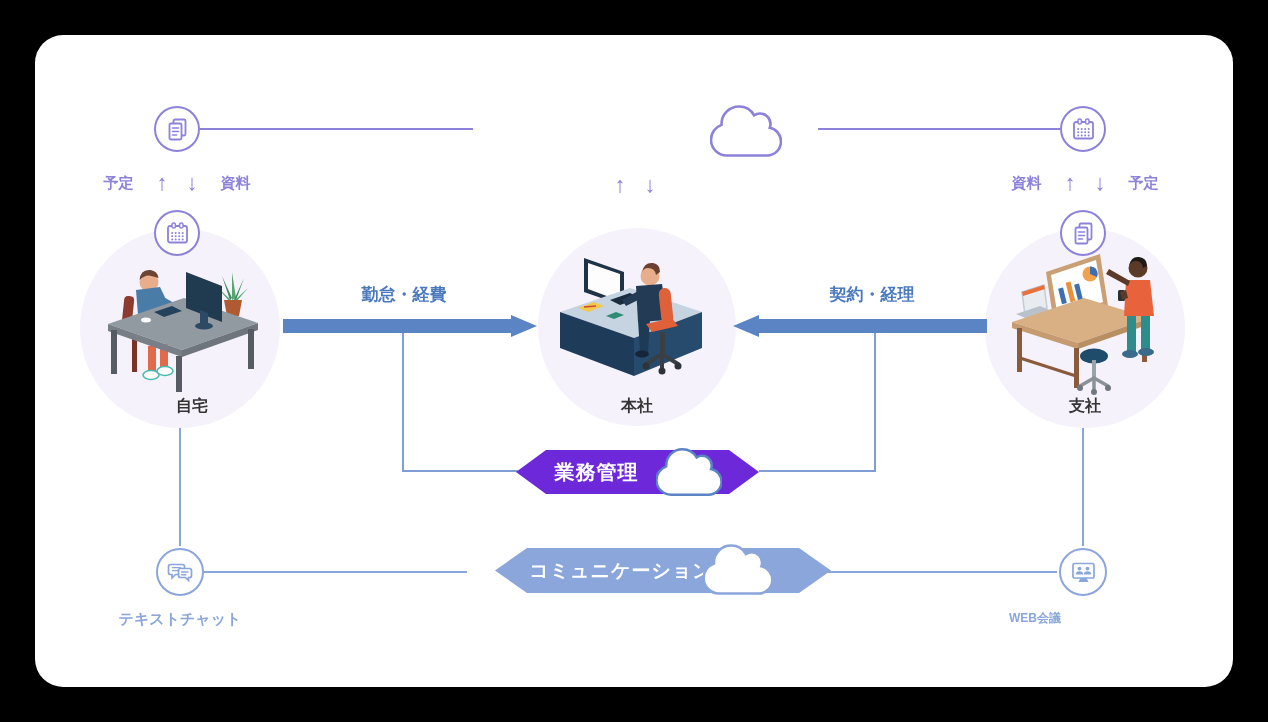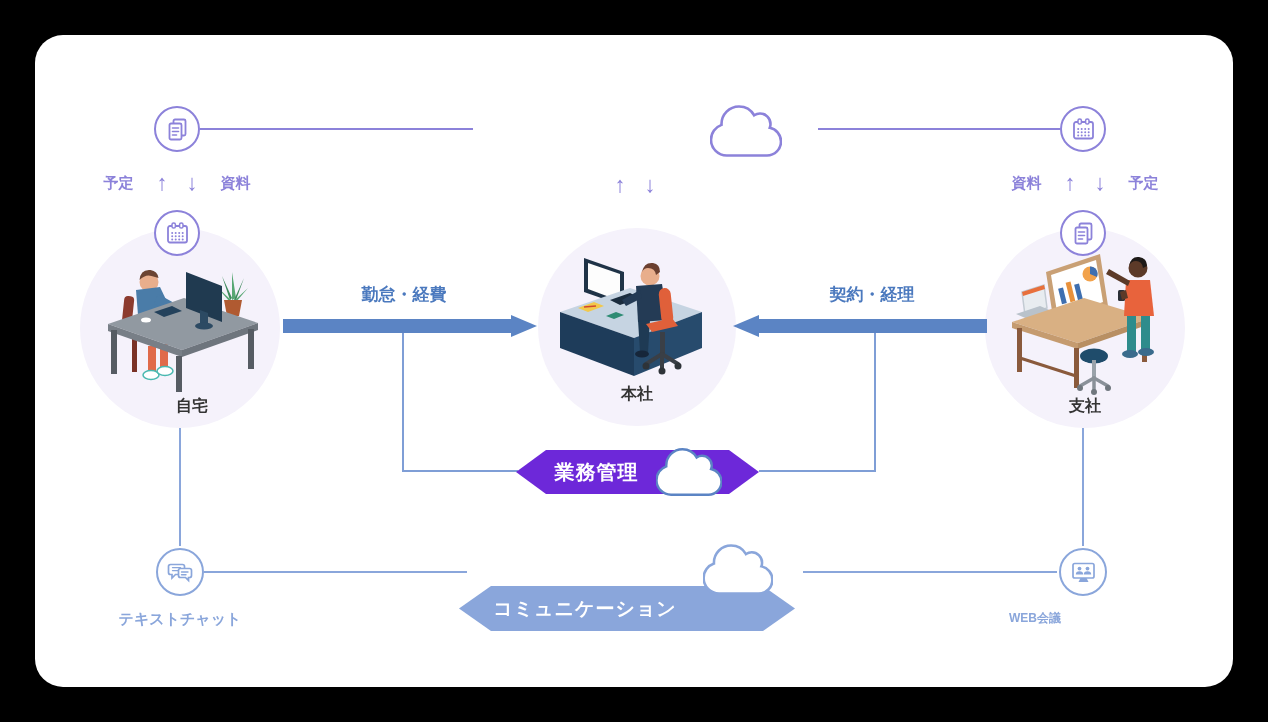--- a/index.html
+++ b/index.html
@@ -16,22 +16,22 @@
   .line{position:absolute;background:#8C82DA;}
   .line.blue-light{background:#8AA6DB;}
   .line.blue-mid{background:#7F9ED6;}
 
   
   .banner{position:absolute;display:flex;align-items:center;justify-content:center;color:#fff;font-weight:bold;letter-spacing:1px;z-index:4;}
   .banner-top{left:473px;top:112px;width:345px;height:45px;background:#8C82DA;font-size:20px;padding-right:110px;
     clip-path:polygon(0 50%,33px 0,calc(100% - 33px) 0,100% 50%,calc(100% - 33px) 100%,33px 100%);}
   .banner-mid{left:516px;top:450px;width:243px;height:44px;background:#6d28d9;font-size:20px;padding-right:82px;
     clip-path:polygon(0 50%,30px 0,calc(100% - 30px) 0,100% 50%,calc(100% - 30px) 100%,30px 100%);}
-  .banner-bottom{left:459px;top:548px;width:336px;height:45px;background:#8AA6DB;font-size:19px;padding-right:84px;
-    clip-path:polygon(0 50%,32px 0,calc(100% - 32px) 0,100% 50%,calc(100% - 32px) 100%,32px 100%);margin-top:38px;}
+  .banner-bottom{left:495px;top:548px;width:336px;height:45px;background:#8AA6DB;font-size:19px;padding-right:84px;
+    clip-path:polygon(0 50%,32px 0,calc(100% - 32px) 0,100% 50%,calc(100% - 32px) 100%,32px 100%);}
   .cloud{position:absolute;z-index:6;}
 
   
   .exchange{position:absolute;display:flex;align-items:center;justify-content:center;gap:23px;color:#8C82DA;font-weight:bold;font-size:15px;z-index:5;}
   .exchange .arrow{font-size:22px;font-weight:normal;line-height:1;}
   .exchange .arrow.dn{margin-left:-4px;}
 
   
   .node-circle{position:absolute;border-radius:50%;background:#F5F2FB;z-index:1;}
   .node-label{position:absolute;text-align:center;font-size:16px;font-weight:bold;color:#333;z-index:3;}
@@ -226,21 +226,21 @@
       <g stroke="#3A3F46" stroke-width="4" stroke-linecap="round">
         <line x1="112" y1="110" x2="96" y2="120"></line>
         <line x1="112" y1="110" x2="128" y2="120"></line>
         <line x1="112" y1="110" x2="112" y2="124"></line>
       </g>
       <circle cx="96" cy="122" r="3.5" fill="#2E3338"></circle>
       <circle cx="128" cy="122" r="3.5" fill="#2E3338"></circle>
       <circle cx="112" cy="127" r="3.5" fill="#2E3338"></circle>
     </g>
   </svg>
-  <div class="node-label" style="left:538px;top:384px;width:198px;">本社</div>
+  <div class="node-label" style="left:538px;top:396px;width:198px;">本社</div>
 
   <svg class="illustration" style="left:1000px;top:240px;" width="176" height="158" viewBox="0 0 176 158">
     <g>
       <polygon points="46,32 100,14 108,66 54,84" fill="#C9A075"></polygon>
       <polygon points="51,35 96,20 103,62 58,78" fill="#FFFFFF"></polygon>
       <rect x="60" y="48" width="5" height="16" fill="#3E6FB0" transform="rotate(-14 62 56)"></rect>
       <rect x="68" y="42" width="5" height="20" fill="#E8913C" transform="rotate(-14 70 52)"></rect>
       <rect x="76" y="44" width="5" height="16" fill="#3E6FB0" transform="rotate(-14 78 52)"></rect>
       <circle cx="90" cy="34" r="7.5" fill="#F2A24B"></circle>
       <path d="M90 34 L90 26.5 A7.5 7.5 0 0 1 97 37 Z" fill="#3E6FB0"></path>

